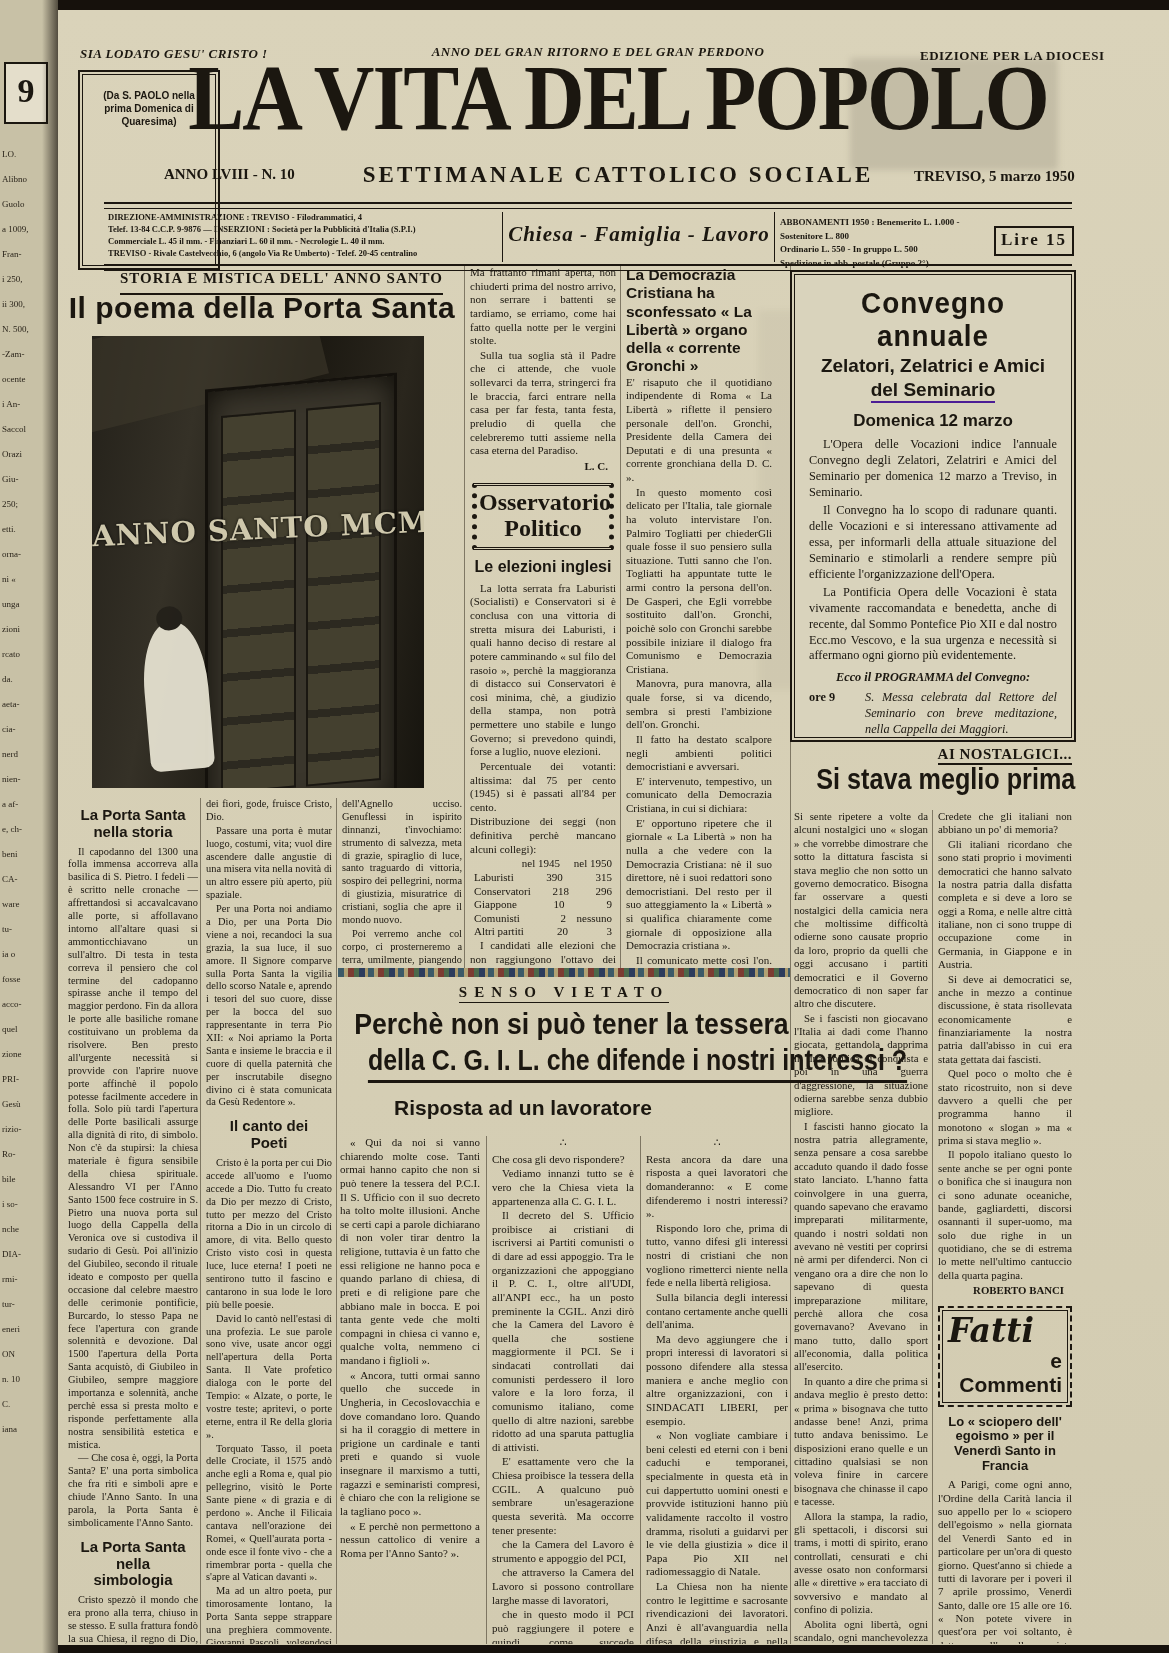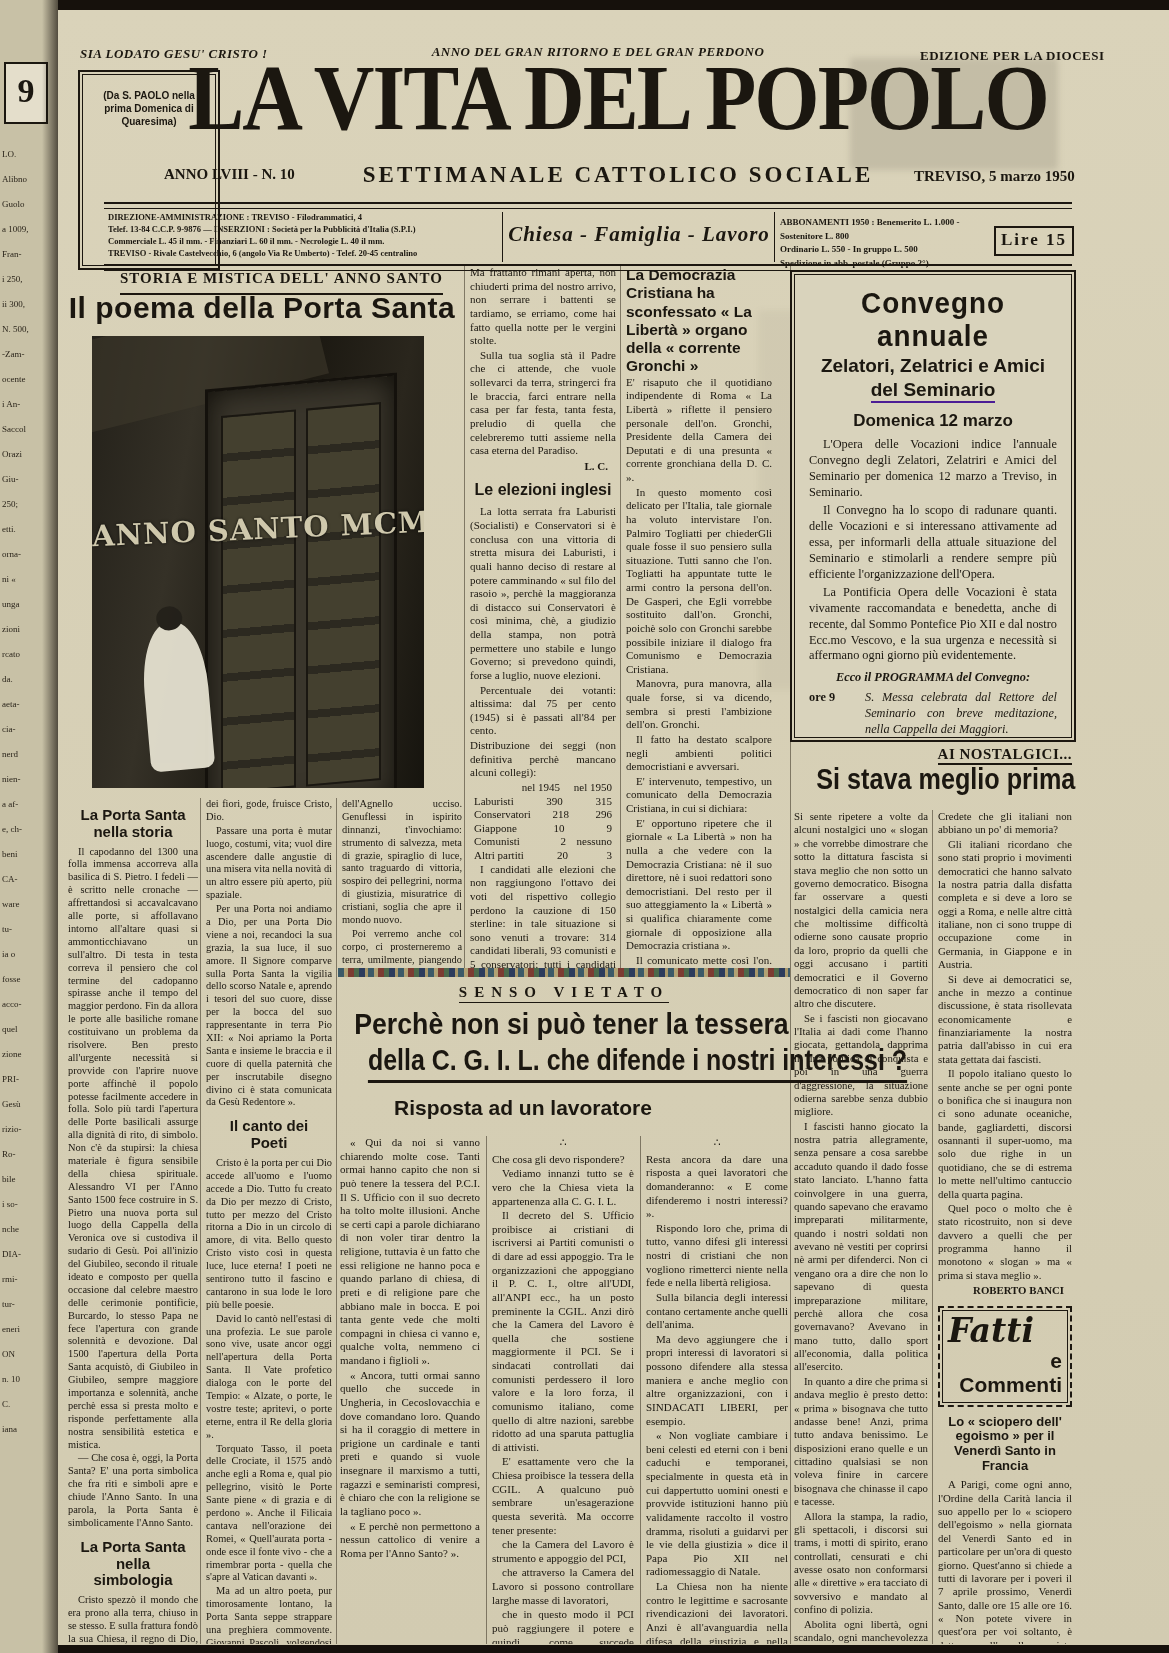--- a/index.html
+++ b/index.html
@@ -258,20 +258,24 @@
         <div class="t-p">Poi verremo anche col corpo, ci prosterneremo a terra, umilmente, piangendo i nostri peccati.</div>
       </div>
 
     <div class="vrule" style="left:406px;top:256px;height:702px;"></div>
     <div class="col b-cols" style="left:412px;top:256px;width:146px;height:702px;">
       <div>
           <div class="t-lead">Ma frattanto rimani aperta, non chiuderti prima del nostro arrivo, non serrare i battenti se tardiamo, se erriamo, come hai fatto quella notte per le vergini stolte.</div>
           <div class="t-p">Sulla tua soglia stà il Padre che ci attende, che vuole sollevarci da terra, stringerci fra le braccia, farci entrare nella casa per far festa, tanta festa, preludio di quella che celebreremo tutti assieme nella casa eterna del Paradiso.</div>
           <div class="t-sign">L. C.</div>
         </div>
+      <div class="oss-box">
+        <div class="oss-title">Osservatorio</div>
+        <div class="oss-title">Politico</div>
+      </div>
       <div class="oss-sub">Le elezioni inglesi</div>
       <div>
           <div class="t-p">La lotta serrata fra Laburisti (Socialisti) e Conservatori si è conclusa con una vittoria di stretta misura dei Laburisti, i quali hanno deciso di restare al potere camminando « sul filo del rasoio », perchè la maggioranza di distacco sui Conservatori è così minima, chè, a giudizio della stampa, non potrà permettere uno stabile e lungo Governo; si prevedono quindi, forse a luglio, nuove elezioni.</div>
           <div class="t-p">Percentuale dei votanti: altissima: dal 75 per cento (1945) si è passati all'84 per cento.</div>
           <div class="t-lead">Distribuzione dei seggi (non definitiva perchè mancano alcuni collegi):</div>
         </div>
       <div>
           <div class="t-row">
             <span></span>
             <span>nel 1945</span>
@@ -349,22 +353,22 @@
         <div class="t-p">In quanto a dire che prima si andava meglio è presto detto: « prima » bisognava che tutto andasse bene! Anzi, prima tutto andava benissimo. Le disposizioni erano quelle e un cittadino qualsiasi se non voleva finire in carcere bisognava che chinasse il capo e tacesse.</div>
         <div class="t-p">Allora la stampa, la radio, gli spettacoli, i discorsi sui trams, i motti di spirito, erano controllati, censurati e chi avesse osato non conformarsi alle « direttive » era tacciato di sovversivo e mandato al confino di polizia.</div>
         <div class="t-p">Abolita ogni libertà, ogni scandalo, ogni manchevolezza veniva circoscritta e non divulgata; poi c'era il confino e la paura. Il popolo si era accorto che perduta la libertà anche ogni giustizia era finita. Dominavano incontrastati i principi, i cosiddetti gerarchi di questo o quel gerarca.</div>
       </div>
     <div class="vrule" style="left:874px;top:800px;height:834px;"></div>
     <div class="col c-cols" style="left:880px;top:800px;width:134px;height:834px;">
       <div>
           <div class="t-lead">Credete che gli italiani non abbiano un po' di memoria?</div>
           <div class="t-p">Gli italiani ricordano che sono stati proprio i movimenti democratici che hanno salvato la nostra patria dalla disfatta completa e si deve a loro se oggi a Roma, e nelle altre città italiane, non ci sono truppe di occupazione come in Germania, in Giappone e in Austria.</div>
           <div class="t-p">Si deve ai democratici se, anche in mezzo a continue discussione, è stata risollevata economicamente e finanziariamente la nostra patria dall'abisso in cui era stata gettata dai fascisti.</div>
+          <div class="t-p">Quel poco o molto che è stato ricostruito, non si deve davvero a quelli che per programma hanno il monotono « slogan » ma « prima si stava meglio ».</div>
           <div class="t-p">Il popolo italiano questo lo sente anche se per ogni ponte o bonifica che si inaugura non ci sono adunate oceaniche, bande, gagliardetti, discorsi osannanti il super-uomo, ma solo due righe in un quotidiano, che se di estrema lo mette nell'ultimo cantuccio della quarta pagina.</div>
-          <div class="t-p">Quel poco o molto che è stato ricostruito, non si deve davvero a quelli che per programma hanno il monotono « slogan » ma « prima si stava meglio ».</div>
           <div class="t-sign">ROBERTO BANCI</div>
         </div>
       <div class="fatti-box">
         <div class="fatti-script">Fatti</div>
         <div class="fatti-rest">e Commenti</div>
       </div>
       <div class="fatti-items">
           <div class="t-h2">Lo « sciopero dell' egoismo » per il Venerdì Santo in Francia</div>
           <div class="t-p">A Parigi, come ogni anno, l'Ordine della Carità lancia il suo appello per lo « sciopero dell'egoismo » nella giornata del Venerdì Santo ed in particolare per un'ora di questo giorno. Quest'anno si chiede a tutti di lavorare per i poveri il 7 aprile prossimo, Venerdì Santo, dalle ore 15 alle ore 16. « Non potete vivere in quest'ora per voi soltanto, è detto nell'appello, siate caritatevoli nell'ora in cui nacque la carità »!</div>
         </div>

